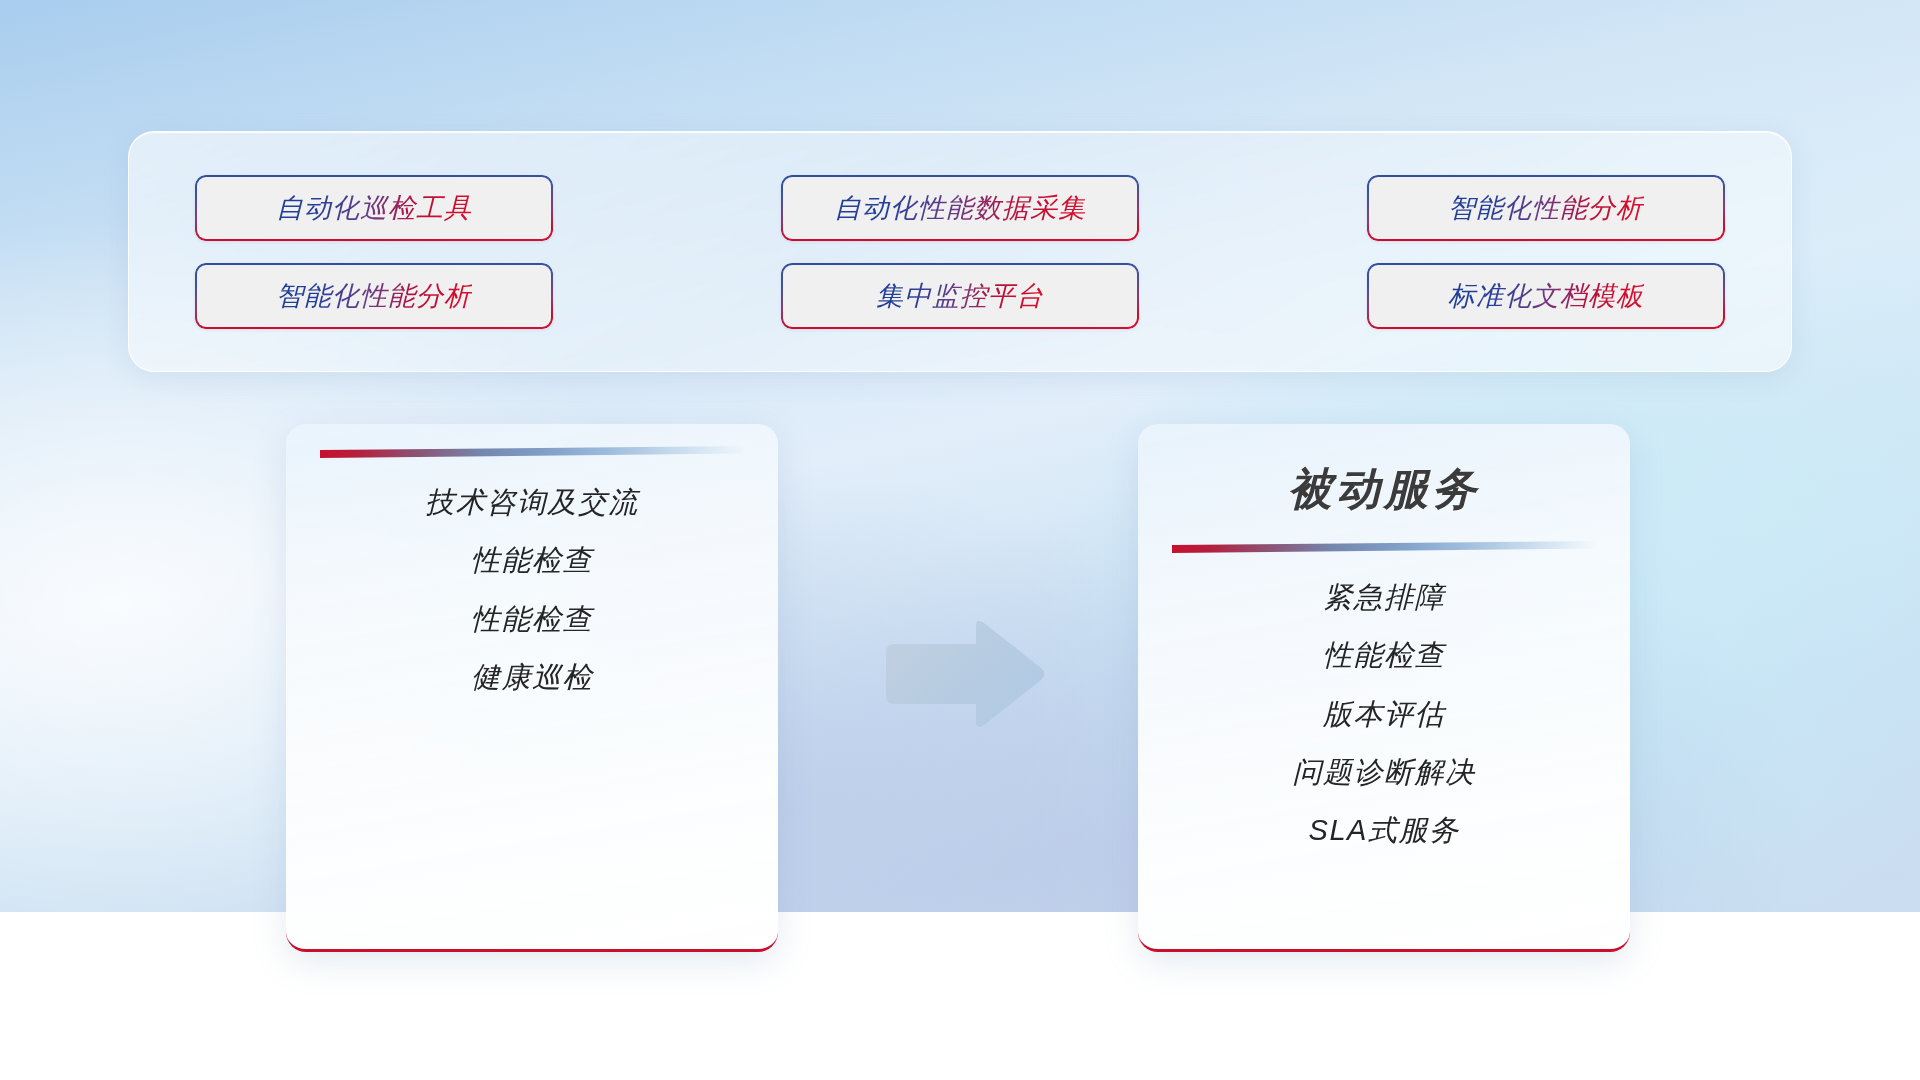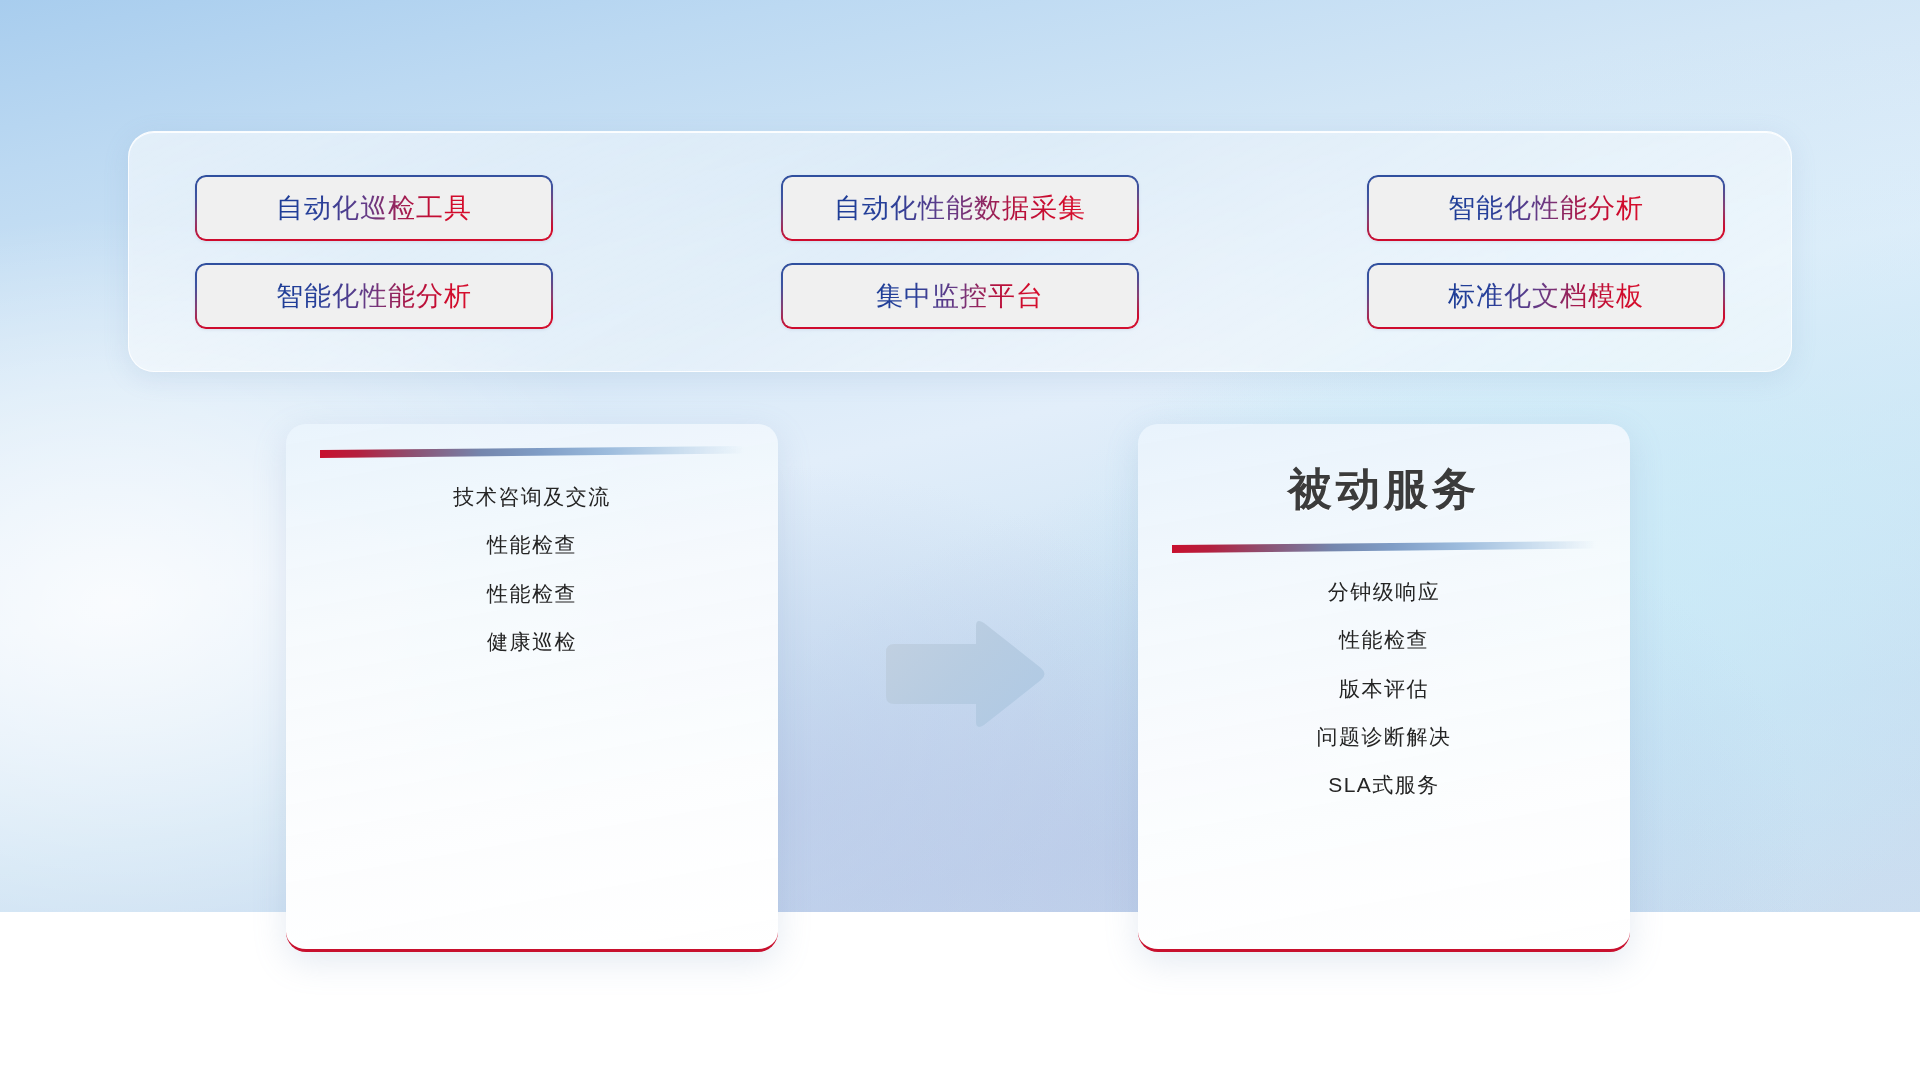--- a/index.html
+++ b/index.html
@@ -14,20 +14,21 @@
   #stage{
     position:relative;
     width:1920px; height:912px;
     background:
       radial-gradient(900px 620px at 6% 66%,  rgba(255,255,255,0.80) 0%, rgba(255,255,255,0.0) 62%),
       radial-gradient(760px 520px at 40% 88%, rgba(182,196,230,0.55) 0%, rgba(182,196,230,0.0) 65%),
       radial-gradient(820px 560px at 66% 92%, rgba(176,190,226,0.50) 0%, rgba(176,190,226,0.0) 66%),
       radial-gradient(1000px 700px at 92% 55%,rgba(205,235,248,0.75) 0%, rgba(205,235,248,0.0) 68%),
       radial-gradient(700px 520px at 78% 72%, rgba(196,240,250,0.70) 0%, rgba(196,240,250,0.0) 70%),
       linear-gradient(168deg,#a8cdee 0%, #bcd9f2 13%, #d2e6f6 30%, #e2eefa 48%, #cfe4f4 66%, #c6d9ef 82%, #cbdcef 100%);
+    font-style: italic;
   }
 
   
   .cap-panel{
     position:absolute;
     left:128px; top:131px;
     width:1664px; height:241px;
     border-radius:26px;
     background:linear-gradient(150deg, rgba(255,255,255,0.58) 0%, rgba(255,255,255,0.30) 45%, rgba(255,255,255,0.52) 100%);
     border:1.5px solid rgba(255,255,255,0.85);
@@ -110,21 +111,21 @@
   }
 
   .svc-list{
     margin-top:26px;
     display:flex;
     flex-direction:column;
     align-items:center;
     gap:22px;
   }
   .svc-item{
-    font-size:21px;
+    font-size:29px;
     color:#252525;
     letter-spacing:1.5px;
     line-height:1.25;
     white-space:nowrap;
     text-align:center;
   }
 
   
   .flow-arrow{
     position:absolute;
@@ -183,21 +184,21 @@
         <stop offset="100%" stop-color="#aec8e2" stop-opacity="0.85"></stop>
       </linearGradient>
     </defs>
     <path d="M6,34 Q6,26 14,26 L96,26 L96,8 Q96,0 104,5 L161,50 Q168,56 161,62 L104,107 Q96,112 96,104 L96,86 L14,86 Q6,86 6,78 Z" fill="url(#arrowGrad)"></path>
   </svg>
 
   <div class="svc-card" id="card-passive">
     <div class="svc-title">被动服务</div>
     <div class="svc-rule"></div>
     <div class="svc-list">
-      <div class="svc-item">分钟级响应</div>
+      <div class="svc-item">紧急排障</div>
       <div class="svc-item">性能检查</div>
       <div class="svc-item">版本评估</div>
       <div class="svc-item">问题诊断解决</div>
       <div class="svc-item">SLA式服务</div>
     </div>
   </div>
 
 </div>
 
 </body></html>

